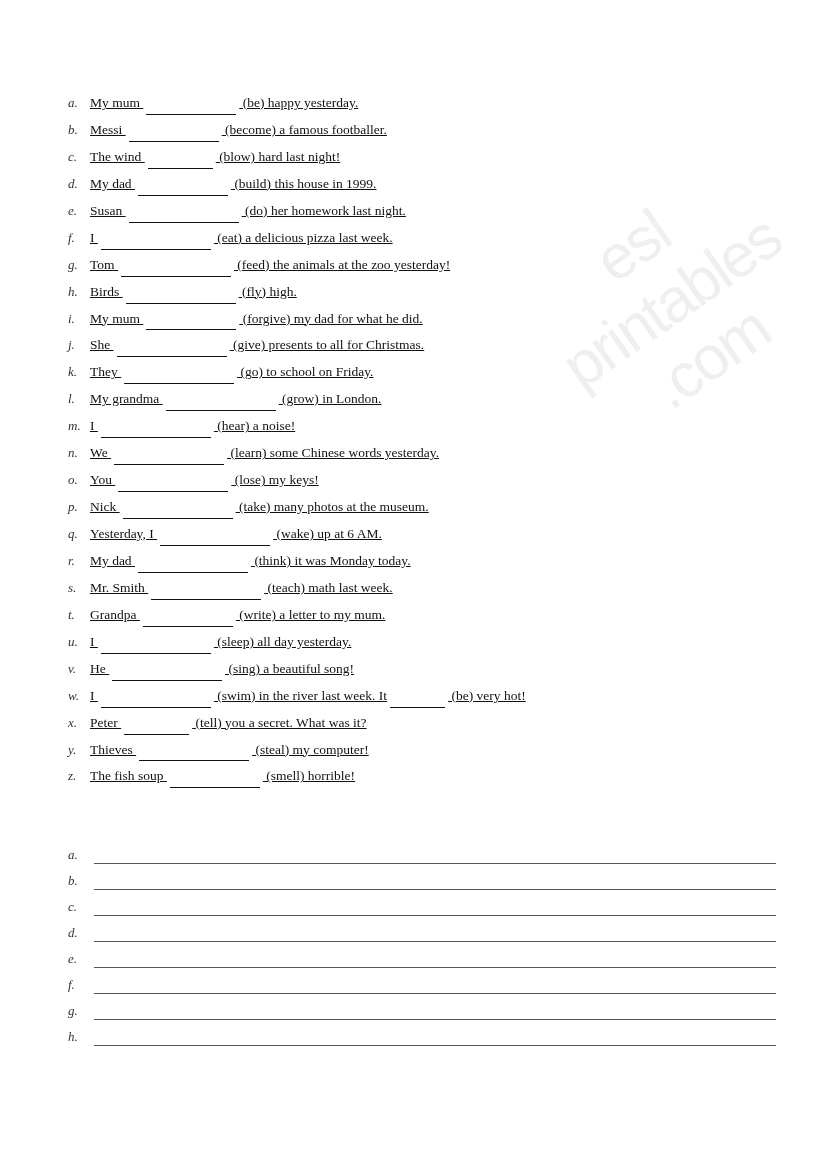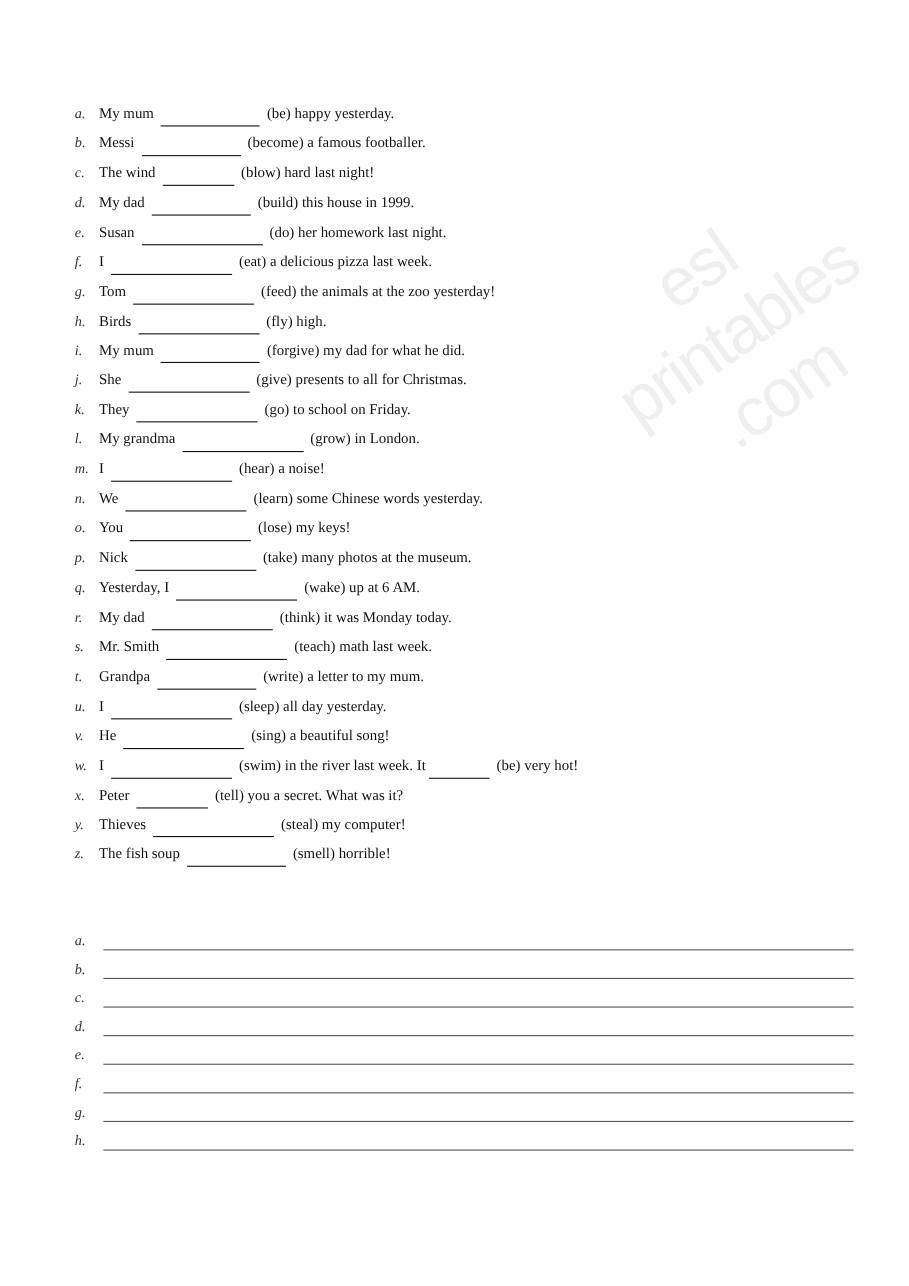--- a/index.html
+++ b/index.html
@@ -64,20 +64,21 @@
       line-height: 1.7;
     }
     .letter-label {
       min-width: 22px;
       font-style: italic;
       color: #333;
       font-size: 13px;
     }
     .sentence-text {
       flex: 1;
+      text-decoration: underline;
     }
     .blank {
       display: inline-block;
       border-bottom: 1px solid #111;
       min-width: 90px;
       height: 14px;
       margin: 0 3px;
       vertical-align: bottom;
     }
     .blank-short {

